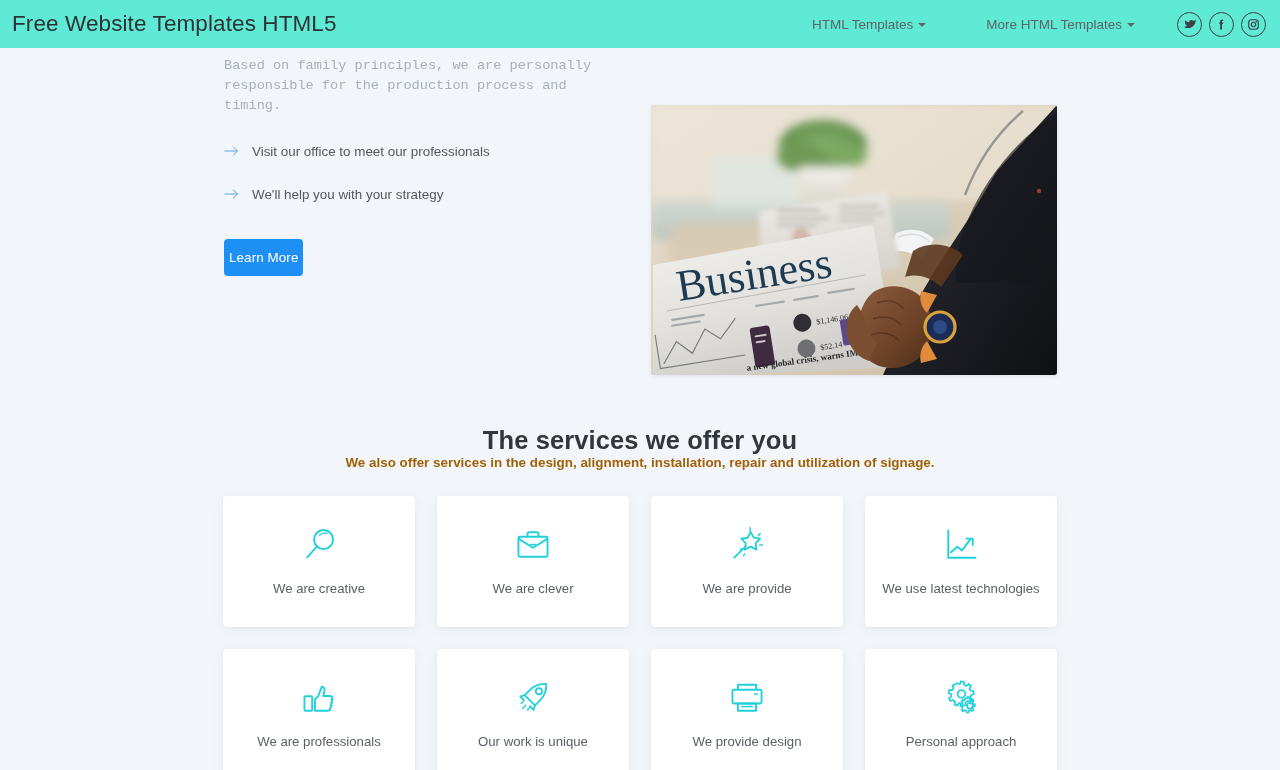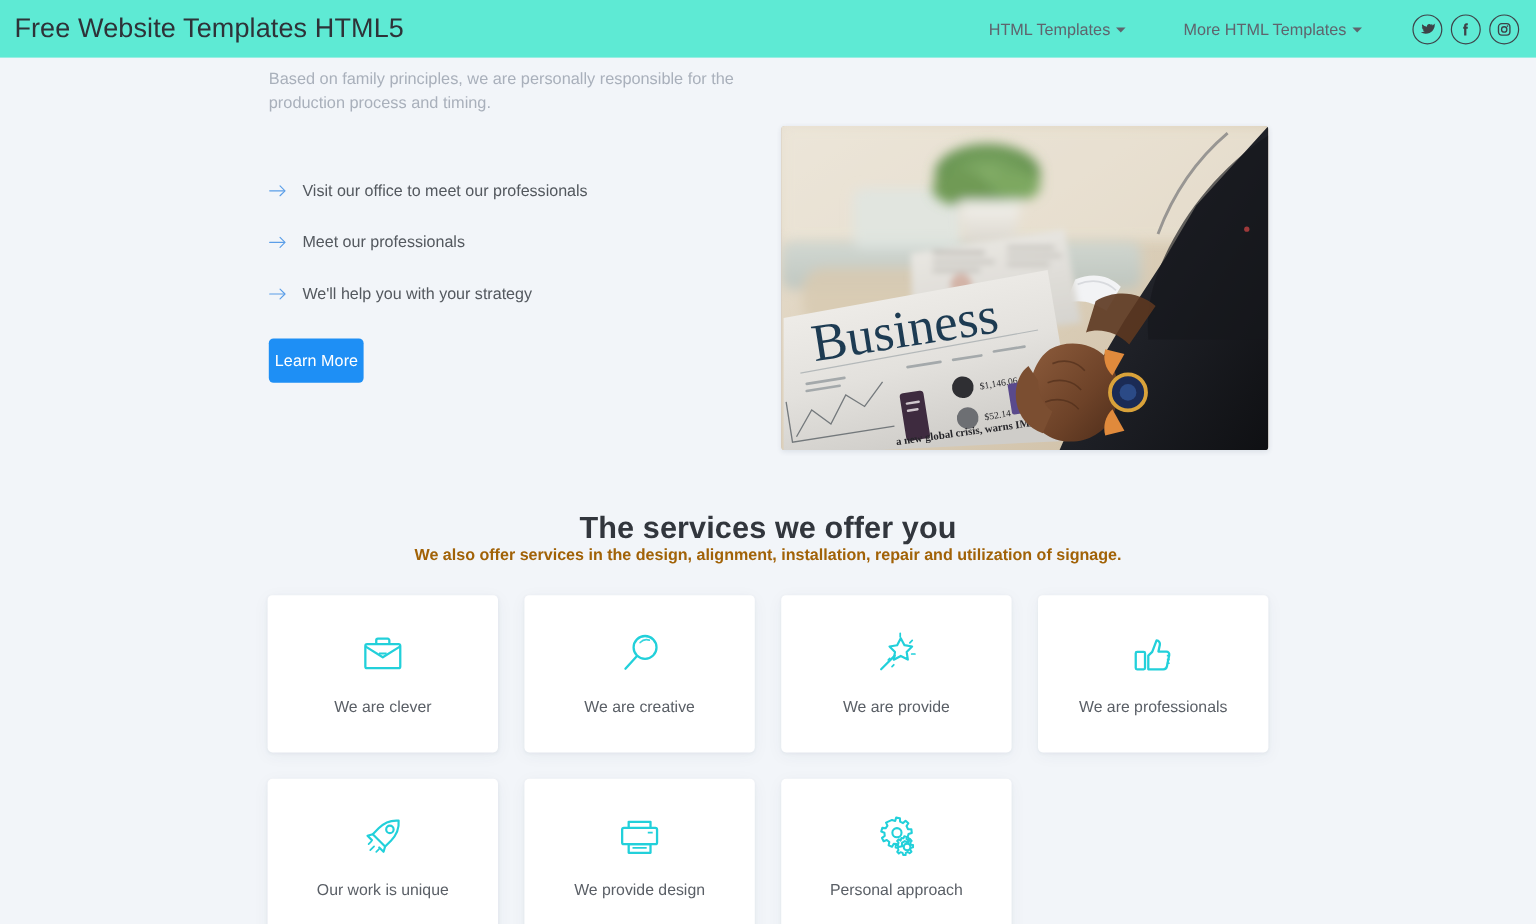--- a/index.html
+++ b/index.html
@@ -33,21 +33,21 @@
     font-weight: 400;
     color: #2e3238;
     letter-spacing: 0.1px;
     white-space: nowrap;
   }
 
   .header-spacer { flex: 1 1 auto; }
 
   .nav-links {
     display: flex;
-    gap: 0px;
+    gap: 12px;
   }
 
   .nav-item {
     font-size: 13.5px;
     color: #5f646d;
     padding: 0 24px;
     white-space: nowrap;
     cursor: pointer;
     display: flex;
     align-items: center;
@@ -103,28 +103,29 @@
     letter-spacing: 0.1px;
     margin-bottom: 22px;
     line-height: 1.2;
   }
 
   .about-desc {
     font-size: 13.6px;
     line-height: 20px;
     color: #a9b0bb;
     max-width: 392px;
-    margin-bottom: 40px;
+    margin-bottom: 20px;
+    font-family: Liberation Mono, monospace;
   }
 
   .about-list { list-style: none; }
 
   .about-list li {
     display: flex;
-    align-items: flex-end;
+    align-items: center;
     gap: 13px;
     font-size: 13.4px;
     color: #54595f;
     height: 30px;
     margin-bottom: 13px;
   }
 
   .arrow-ico {
     flex: 0 0 auto;
     width: 15px; height: 14px;
@@ -277,29 +278,20 @@
         </span>
         <span>Visit our office to meet our professionals</span>
       </li>
       <li>
         <span class="arrow-ico">
           <svg width="15" height="14" viewBox="0 0 20 16" fill="none" stroke="currentColor" stroke-width="1.3" stroke-linecap="round" stroke-linejoin="round">
             <path d="M1 8h16.5"></path>
               <path d="M12.5 2.5 18 8l-5.5 5.5"></path>
           </svg>
         </span>
-        <span>Meet our professionals</span>
-      </li>
-      <li>
-        <span class="arrow-ico">
-          <svg width="15" height="14" viewBox="0 0 20 16" fill="none" stroke="currentColor" stroke-width="1.3" stroke-linecap="round" stroke-linejoin="round">
-            <path d="M1 8h16.5"></path>
-              <path d="M12.5 2.5 18 8l-5.5 5.5"></path>
-          </svg>
-        </span>
         <span>We'll help you with your strategy</span>
       </li>
     </ul>
 
     <button class="learn-more">Learn More</button>
   </div>
 
   <div class="hero-photo">
     <svg viewBox="0 0 406 270" preserveAspectRatio="none" aria-hidden="true">
       <defs>
@@ -458,52 +450,62 @@
 </section>
 
 <section class="services">
   <h2 class="services-title">The services we offer you</h2>
   <p class="services-sub">We also offer services in the design, alignment, installation, repair and utilization of signage.</p>
 
   <div class="card-grid">
 
     <div class="service-card">
       <span class="card-icon">
+        <svg width="40" height="40" viewBox="0 0 44 44" fill="none" stroke="currentColor" stroke-width="2.1" stroke-linecap="round">
+          <circle cx="27" cy="16" r="10.5"></circle>
+          <path d="M19.6 23.8 9 35.5"></path>
+          <path d="M22.5 11.5a8 8 0 0 1 8.4-2.2" stroke-width="1.5" opacity="0.9"></path>
+        </svg>
+      </span>
+      <span class="card-label">We are creative</span>
+    </div>
+
+    <div class="service-card">
+      <span class="card-icon">
         <svg width="40" height="40" viewBox="0 0 44 44" fill="none" stroke="currentColor" stroke-width="2.1" stroke-linejoin="round">
           <rect x="6" y="13" width="32" height="22" rx="1.6"></rect>
           <path d="M16 13V9.5A1.5 1.5 0 0 1 17.5 8h9A1.5 1.5 0 0 1 28 9.5V13"></path>
           <path d="M6 15l16 10 16-10"></path>
           <path d="M18.5 21.5h7" stroke-width="1.7"></path>
         </svg>
       </span>
       <span class="card-label">We are clever</span>
     </div>
 
     <div class="service-card">
       <span class="card-icon">
-        <svg width="40" height="40" viewBox="0 0 44 44" fill="none" stroke="currentColor" stroke-width="2.1" stroke-linecap="round">
-          <circle cx="27" cy="16" r="10.5"></circle>
-          <path d="M19.6 23.8 9 35.5"></path>
-          <path d="M22.5 11.5a8 8 0 0 1 8.4-2.2" stroke-width="1.5" opacity="0.9"></path>
-        </svg>
-      </span>
-      <span class="card-label">We are creative</span>
-    </div>
-
-    <div class="service-card">
-      <span class="card-icon">
         <svg width="40" height="40" viewBox="0 0 44 44" fill="none" stroke="currentColor" stroke-width="2" stroke-linecap="round" stroke-linejoin="round">
           <path d="M26 7.5l3.4 6.4 7 1.2-5 5 1.1 7-6.5-3.3-6.4 3.4 1.1-7.1-5-5 7-1.1z"></path>
           <path d="M20.5 23.5 8 36"></path>
           <path d="M25.5 3v3.2M36.5 9.5l-2.2 2.2M39 22h-3M18 33.5l1.6-1.6M14.5 27.5l1.4-1.4" stroke-width="1.6"></path>
         </svg>
       </span>
       <span class="card-label">We are provide</span>
     </div>
 
+    <div class="service-card">
+      <span class="card-icon">
+        <svg width="40" height="40" viewBox="0 0 44 44" fill="none" stroke="currentColor" stroke-width="2.1" stroke-linecap="round" stroke-linejoin="round">
+          <path d="M8 6v30h30"></path>
+          <path d="M11 30l7-6 5 4 10-13"></path>
+          <path d="M28 15h7v7" stroke-width="2"></path>
+        </svg>
+      </span>
+      <span class="card-label">We use latest technologies</span>
+    </div>
 
     <div class="service-card">
       <span class="card-icon">
         <svg width="40" height="40" viewBox="0 0 44 44" fill="none" stroke="currentColor" stroke-width="2.1" stroke-linejoin="round">
           <rect x="6" y="20" width="8.5" height="16" rx="1.2"></rect>
           <path d="M17.5 36h13.8c1.6 0 3-1.1 3.3-2.7l2.1-10.4c.3-1.6-.9-3.1-2.6-3.1h-7.3l1.3-6.2c.4-2-1-3.9-3-4.1l-4 10.6-3.6 3.4z"></path>
           <path d="M34.5 23.5h2.6M34.5 27h2.6M34.5 30.5h2.6" stroke-width="1.4"></path>
         </svg>
       </span>
       <span class="card-label">We are professionals</span>

